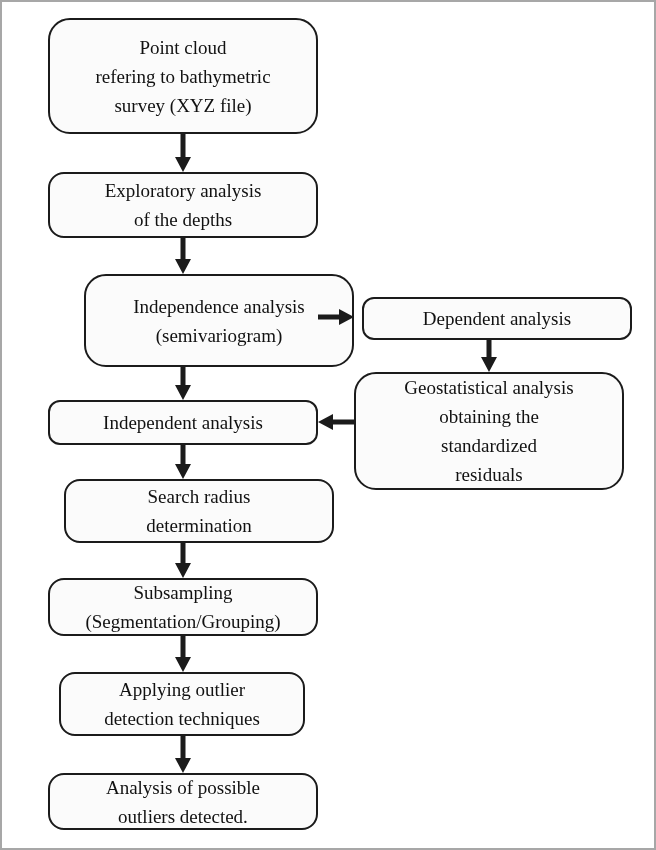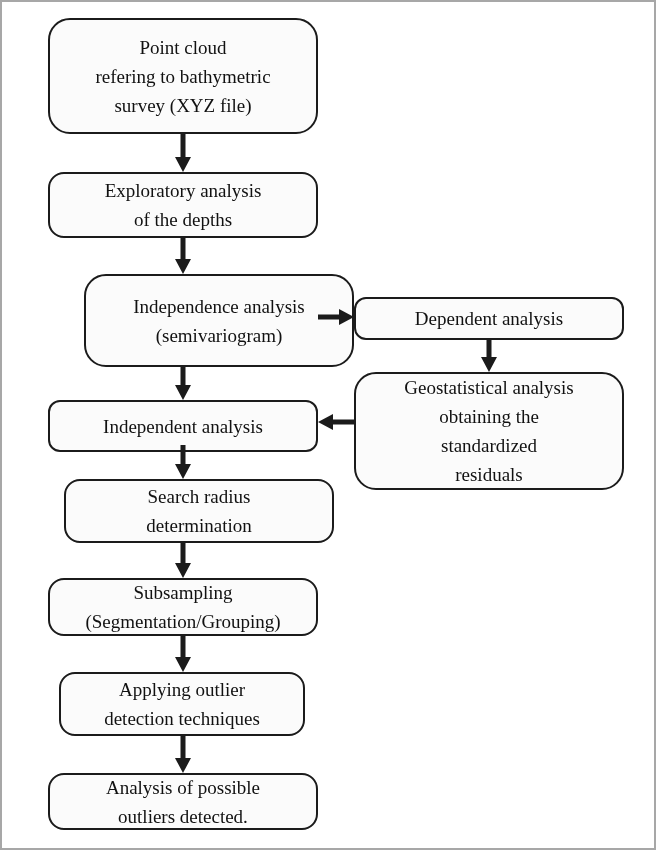--- a/index.html
+++ b/index.html
@@ -34,28 +34,28 @@
     color: #111111;
   }
   .r-lg { border-radius: 22px; }
   .r-md { border-radius: 16px; }
   .r-sm { border-radius: 12px; }
 
   
   .n-point-cloud   { left: 46px;  top: 16px;  width: 270px; height: 116px; }
   .n-exploratory   { left: 46px;  top: 170px; width: 270px; height: 66px; }
   .n-independence  { left: 46px;  top: 272px; width: 270px; height: 93px; margin-left: 36px; }
-  .n-independent   { left: 46px;  top: 398px; width: 270px; height: 52px; }
+  .n-independent   { left: 46px;  top: 398px; width: 270px; height: 45px; }
   .n-search-radius { left: 62px;  top: 477px; width: 270px; height: 64px; }
   .n-subsampling   { left: 46px;  top: 576px; width: 270px; height: 58px; }
   .n-applying      { left: 57px;  top: 670px; width: 246px; height: 64px; }
   .n-analysis      { left: 46px;  top: 771px; width: 270px; height: 57px; }
 
   
-  .n-dependent     { left: 352px; top: 295px; width: 270px; height: 43px; }
+  .n-dependent     { left: 360px; top: 295px; width: 270px; height: 43px; }
   .n-geostat       { left: 352px; top: 370px; width: 270px; height: 118px; }
 
   .arrow {
     position: absolute;
     display: block;
   }
   .arrow * { fill: #1b1b1b; stroke: none; }
 </style>
 </head>
 <body>

